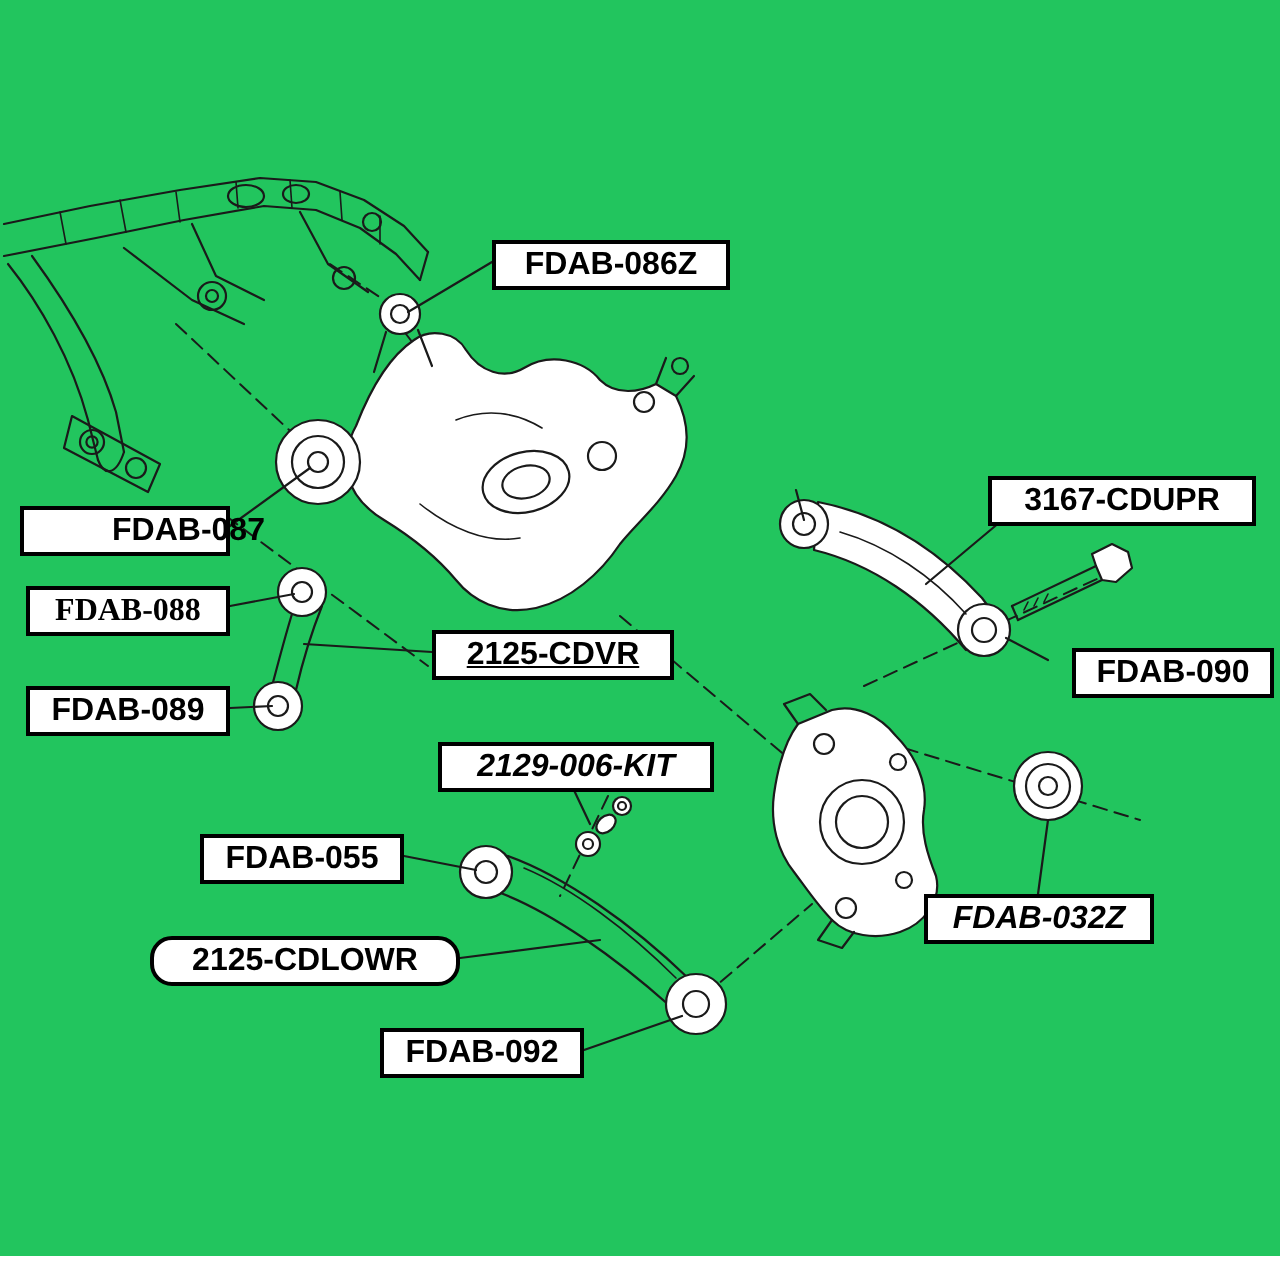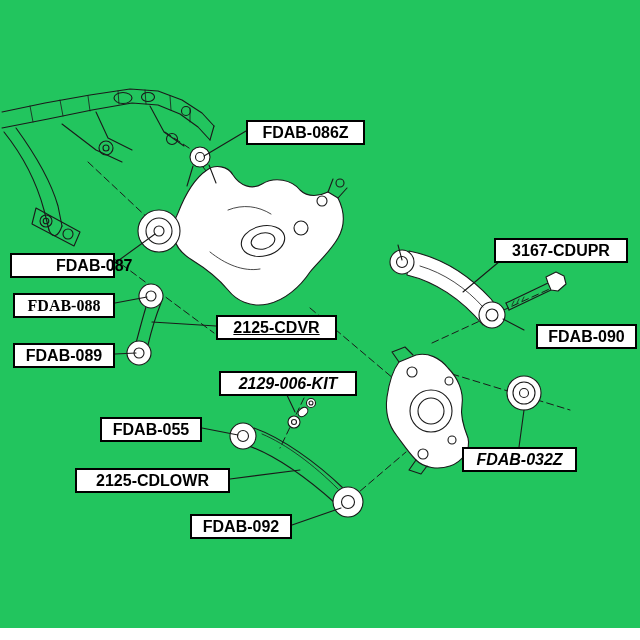--- a/index.html
+++ b/index.html
@@ -165,17 +165,17 @@
 
   <div class="callout" style="left:246px; top:120px; width:119px;">FDAB-086Z</div>
   <div class="callout" style="left:10px;  top:253px; width:105px;padding-left:44px;">FDAB-087</div>
   <div class="callout" style="left:13px;  top:293px; width:102px;font-family:Liberation Serif, serif;">FDAB-088</div>
   <div class="callout" style="left:13px;  top:343px; width:102px;">FDAB-089</div>
   <div class="callout" style="left:216px; top:315px; width:121px;text-decoration:underline;">2125-CDVR</div>
   <div class="callout" style="left:494px; top:238px; width:134px;">3167-CDUPR</div>
   <div class="callout" style="left:524px; top:324px; width:101px;margin-left:12px;">FDAB-090</div>
   <div class="callout" style="left:219px; top:371px; width:138px;font-style:italic;">2129-006-KIT</div>
   <div class="callout" style="left:100px; top:417px; width:102px;">FDAB-055</div>
-  <div class="callout" style="left:75px;  top:468px; width:155px;">2125-CDLOWR</div>
+  <div class="callout" style="left:75px;  top:468px; width:155px;border-radius:11px;">2125-CDLOWR</div>
   <div class="callout" style="left:190px; top:514px; width:102px;">FDAB-092</div>
   <div class="callout" style="left:462px; top:447px; width:115px;font-style:italic;">FDAB-032Z</div>
 
 </div>
 
 </body></html>

